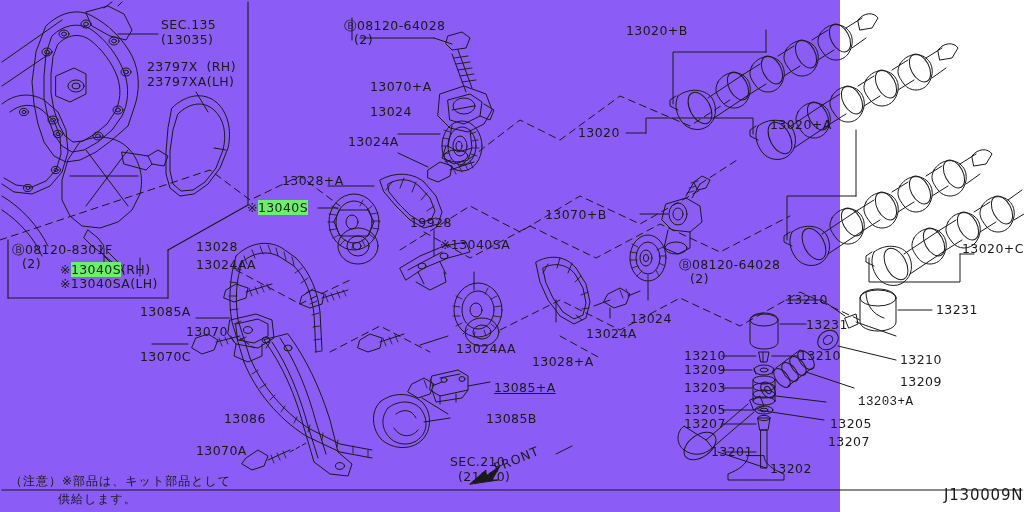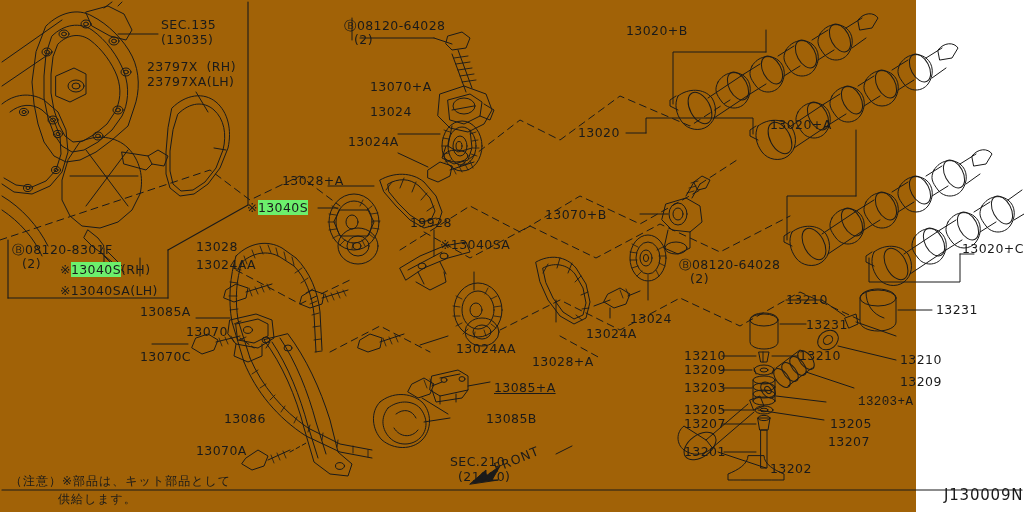--- a/index.html
+++ b/index.html
@@ -1,18 +1,18 @@
 <!DOCTYPE html>
 <html><head>
 <meta charset="utf-8">
 <style>
   html,body{margin:0;padding:0;background:#ffffff;}
   body{width:1024px;height:512px;overflow:hidden;
        font-family:"DejaVu Sans","Liberation Sans",sans-serif;}
-  #stage{position:relative;width:916px;height:512px;background:#a16207;}
+  #stage{position:relative;width:840px;height:512px;background:#8b5cf6;}
   svg.art{position:absolute;left:0;top:0;width:1024px;height:512px;}
   .lbl{position:absolute;white-space:pre;color:#1a1a1a;
        font-family:"DejaVu Sans","Liberation Sans",sans-serif;
        font-size:12.5px;letter-spacing:.4px;line-height:13px;}
   .hl{background:#6cf06c;margin-top:14px;}
   .jp{font-size:12px;letter-spacing:1px;line-height:17px;}
   .dwg{font-size:15px;letter-spacing:.8px;}
 </style>
 </head>
 <body>
@@ -701,21 +701,21 @@
 
 <div class="lbl" style="left:161px;top:18px;">SEC.135</div>
 <div class="lbl" style="left:161px;top:33px;">(13035)</div>
 <div class="lbl" style="left:147px;top:60px;">23797X  (RH)</div>
 <div class="lbl" style="left:147px;top:75px;">23797XA(LH)</div>
 
 <div class="lbl" style="left:12px;top:243px;">Ⓑ08120-8301F</div>
 <div class="lbl" style="left:22px;top:257px;">(2)</div>
 
 <div class="lbl" style="left:60px;top:263px;"><span>※</span><span class="hl">13040S</span><span>(RH)</span></div>
-<div class="lbl" style="left:60px;top:277px;margin-top:7px;">※13040SA(LH)</div>
+<div class="lbl" style="left:60px;top:277px;">※13040SA(LH)</div>
 
 <div class="lbl" style="left:344px;top:19px;">Ⓑ08120-64028</div>
 <div class="lbl" style="left:354px;top:33px;">(2)</div>
 <div class="lbl" style="left:370px;top:80px;">13070+A</div>
 <div class="lbl" style="left:370px;top:105px;">13024</div>
 <div class="lbl" style="left:348px;top:135px;">13024A</div>
 <div class="lbl" style="left:282px;top:174px;">13028+A</div>
 
 <div class="lbl" style="left:247px;top:201px;"><span>※</span><span class="hl">13040S</span></div>
 
@@ -747,21 +747,21 @@
 <div class="lbl" style="left:770px;top:118px;">13020+A</div>
 <div class="lbl" style="left:962px;top:242px;">13020+C</div>
 
 <div class="lbl" style="left:806px;top:318px;">13231</div>
 <div class="lbl" style="left:684px;top:349px;">13210</div>
 <div class="lbl" style="left:799px;top:349px;">13210</div>
 <div class="lbl" style="left:684px;top:363px;">13209</div>
 <div class="lbl" style="left:684px;top:381px;">13203</div>
 <div class="lbl" style="left:684px;top:403px;">13205</div>
 <div class="lbl" style="left:684px;top:417px;">13207</div>
-<div class="lbl" style="left:668px;top:445px;padding-left:16px;">13201</div>
+<div class="lbl" style="left:711px;top:445px;">13201</div>
 
 <div class="lbl" style="left:786px;top:293px;">13210</div>
 <div class="lbl" style="left:936px;top:303px;">13231</div>
 <div class="lbl" style="left:900px;top:353px;">13210</div>
 <div class="lbl" style="left:900px;top:375px;">13209</div>
 <div class="lbl" style="left:858px;top:396px;font-family:Liberation Mono, monospace;">13203+A</div>
 <div class="lbl" style="left:830px;top:417px;">13205</div>
 <div class="lbl" style="left:828px;top:435px;">13207</div>
 <div class="lbl" style="left:770px;top:462px;">13202</div>
 

